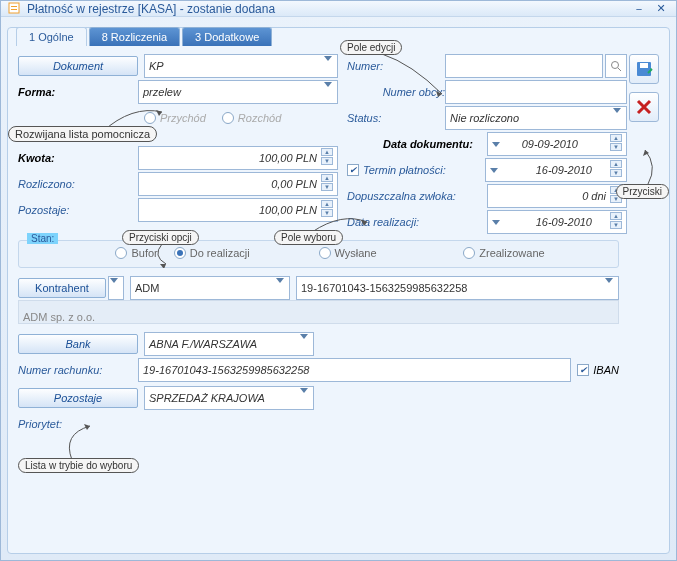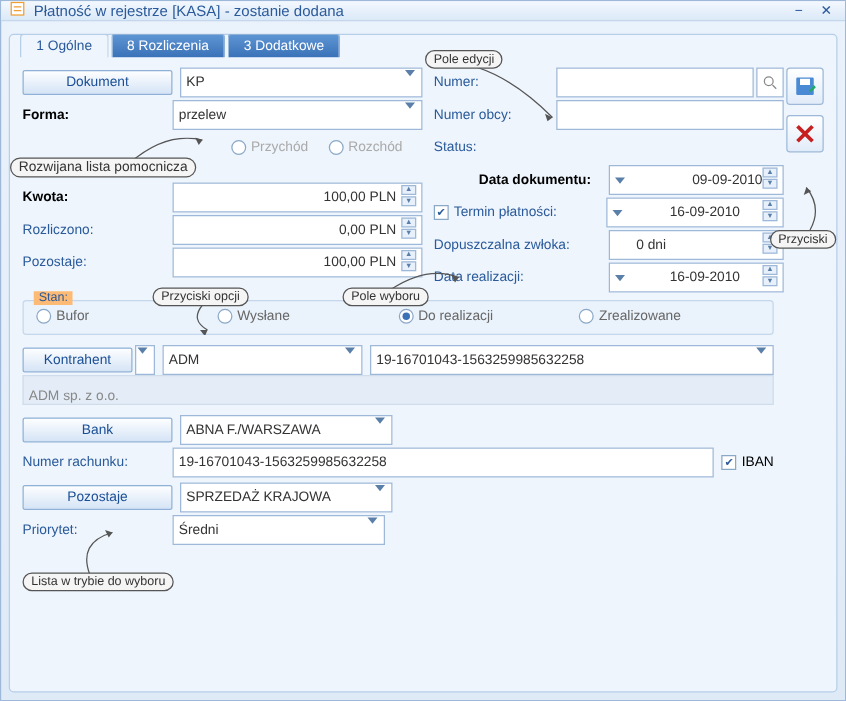--- a/index.html
+++ b/index.html
@@ -10,34 +10,34 @@
   .titlebar .winbtn { width:18px; height:16px; margin-left:4px; display:flex; align-items:center; justify-content:center; color:#2a5a9a; cursor:pointer; }
   .inner { position:absolute; top:26px; left:6px; right:6px; bottom:6px; background:#eef5fd; border:1px solid #b6cee8; border-radius:4px; }
   .tabs { display:flex; position:absolute; top:-1px; left:8px; }
   .tab { padding:3px 12px; border:1px solid #8fb1d6; border-bottom:none; background:linear-gradient(#5d94d3,#3a72b8); color:#fff; margin-right:2px; border-radius:3px 3px 0 0; cursor:pointer; }
   .tab.active { background:#eef5fd; color:#2a5a9a; border-color:#b6cee8; position:relative; z-index:2; }
   .body { position:absolute; top:20px; left:4px; right:4px; bottom:4px; background:#eef5fd; }
   .left-col { position:absolute; top:6px; left:6px; width:320px; }
   .right-col { position:absolute; top:6px; left:335px; width:280px; }
   .sidebtns { position:absolute; top:6px; right:2px; width:34px; }
   .sidebtn { width:30px; height:30px; border:1px solid #9db8d8; background:linear-gradient(#fff,#e1ecf9); border-radius:3px; display:flex; align-items:center; justify-content:center; margin-bottom:8px; cursor:pointer; }
-  .row { display:flex; align-items:center; height:24px; margin-bottom:2px; }
+  .row { display:flex; align-items:center; height:24px; margin-bottom:2px;font-style:italic; }
   .lbl { width:120px; color:#2a5a9a; }
   .lbl.bold { font-weight:bold; color:#000; }
   .btnlike { width:120px; height:20px; border:1px solid #8fb1d6; background:linear-gradient(#fdfeff,#d5e4f6); color:#1a4f96; text-align:center; line-height:18px; border-radius:2px; cursor:pointer; }
   .combo, .input { height:24px; border:1px solid #9db8d8; background:#fff; padding:0 4px; color:#333; display:flex; align-items:center; position:relative; }
   .combo .arrow, .spin .arrows { position:absolute; right:2px; top:1px; width:14px; display:flex; flex-direction:column; }
   .arrow-down { width:0; height:0; border-left:4px solid transparent; border-right:4px solid transparent; border-top:5px solid #5a7fa9; margin:auto; }
   .spin { position:relative; }
   .spinbtn { width:12px; height:8px; border:1px solid #9db8d8; background:#e8f1fb; display:flex; align-items:center; justify-content:center; font-size:6px; color:#5a7fa9; cursor:pointer; line-height:6px; margin-bottom:1px; }
   .radio { display:flex; align-items:center; margin-right:16px; color:#666; }
   .radio .dot { width:12px; height:12px; border:1px solid #8aa8c8; border-radius:50%; margin-right:4px; background:#fff; display:flex; align-items:center; justify-content:center; }
   .radio.sel .dot::after { content:''; width:6px; height:6px; background:#3a72b8; border-radius:50%; }
   .group { border:1px solid #c4d7ec; border-radius:3px; padding:4px 6px 6px; margin-top:4px; position:relative; background:#eaf2fb; }
-  .group-title { position:absolute; top:-8px; left:8px; background:#fdba74; padding:0 4px; color:#2a5a9a; font-size:10px; }
+  .group-title { position:absolute; top:-8px; left:8px; background:#7dd3fc; padding:0 4px; color:#2a5a9a; font-size:10px; }
   .wide-row { position:absolute; left:6px; right:46px; display:flex; align-items:center; height:24px; }
   .readonly { background:#e4edf7; color:#888; }
   .chk { width:12px; height:12px; border:1px solid #8aa8c8; background:#fff; display:inline-flex; align-items:center; justify-content:center; margin-right:4px; font-size:9px; color:#2a5a9a; }
   .annot { position:absolute; border:1px solid #555; border-radius:10px; background:#f5f5f5; padding:1px 6px; font-size:10px; color:#333; z-index:10; }
   .section-lower { position:absolute; left:6px; right:46px; }
   svg.leader { position:absolute; z-index:9; pointer-events:none; }
 </style>
 </head>
 <body>
 
@@ -128,21 +128,21 @@
         </div>
         <div class="row">
           <div class="lbl bold">Forma:</div>
           <div class="combo" style="flex:1;">
             <span>przelew</span>
             <div class="arrow">
                 <div class="arrow-down"></div>
               </div>
           </div>
         </div>
-        <div class="row" style="margin-left:126px;justify-content:flex-end;">
+        <div class="row" style="margin-left:126px;">
           <label class="radio">
               <span class="dot"></span>
               <span style="color:#aaa;">Przychód</span>
             </label>
           <label class="radio">
               <span class="dot"></span>
               <span style="color:#aaa;">Rozchód</span>
             </label>
         </div>
         <div style="height:14px;"></div>
@@ -185,31 +185,37 @@
               <span></span>
             </div>
           <div class="input" style="width:22px; margin-left:2px; justify-content:center; cursor:pointer;">
             <svg width="12" height="12">
                 <circle cx="5" cy="5" r="3.5" stroke="#888" fill="none"></circle>
                 <line x1="8" y1="8" x2="11" y2="11" stroke="#888"></line>
               </svg>
           </div>
         </div>
         <div class="row">
-          <div class="lbl" style="width:98px;">Numer obcy:</div>
+          <div class="lbl" style="width:98px;text-align:right;">Numer obcy:</div>
           <div class="input" style="flex:1;">
               <span></span>
             </div>
         </div>
         <div class="row">
           <div class="lbl" style="width:98px;">Status:</div>
+          <div class="combo" style="flex:1;">
+            <span>Nie rozliczono</span>
+            <div class="arrow">
+                <div class="arrow-down"></div>
+              </div>
+          </div>
         </div>
         <div class="row">
           <div class="lbl bold" style="width:140px;padding-left:36px;">Data dokumentu:</div>
-          <div class="combo spin" style="flex:1; justify-content:flex-end; padding-right:16px;">
+          <div class="combo spin" style="flex:1; justify-content:flex-end; padding-right:48px;">
             <div style="position:absolute; left:4px;">
                 <div class="arrow-down"></div>
               </div>
             <span>09-09-2010</span>
             <div class="arrows">
                 <div class="spinbtn">▲</div>
                 <div class="spinbtn">▼</div>
               </div>
           </div>
         </div>
@@ -222,21 +228,21 @@
               </div>
             <span>16-09-2010</span>
             <div class="arrows">
                 <div class="spinbtn">▲</div>
                 <div class="spinbtn">▼</div>
               </div>
           </div>
         </div>
         <div class="row">
           <div class="lbl" style="width:140px;">Dopuszczalna zwłoka:</div>
-          <div class="input spin" style="flex:1; justify-content:flex-start; padding-right:20px;padding-left:21px;">
+          <div class="input spin" style="flex:1; justify-content:flex-end; padding-right:20px;padding-left:21px;">
             <span>0 dni</span>
             <div class="arrows">
                 <div class="spinbtn">▲</div>
                 <div class="spinbtn">▼</div>
               </div>
           </div>
         </div>
         <div class="row">
           <div class="lbl" style="width:140px;">Data realizacji:</div>
           <div class="combo spin" style="flex:1; justify-content:flex-end; padding-right:34px;">
@@ -248,31 +254,31 @@
                 <div class="spinbtn">▲</div>
                 <div class="spinbtn">▼</div>
               </div>
           </div>
         </div>
       </div>
 
       <div class="group" style="position:absolute; top:188px; left:6px; right:46px;">
         <div class="group-title">Stan:</div>
         <div style="display:flex; padding:2px 4px;">
+          <label class="radio" style="flex:1;justify-content:flex-end;">
+              <span class="dot"></span>
+              <span>Bufor</span>
+            </label>
+          <label class="radio sel" style="flex:1;">
+              <span class="dot"></span>
+              <span>Do realizacji</span>
+            </label>
           <label class="radio" style="flex:1;">
               <span class="dot"></span>
-              <span>Bufor</span>
-            </label>
-          <label class="radio" style="flex:1;">
-              <span class="dot"></span>
               <span>Wysłane</span>
-            </label>
-          <label class="radio sel" style="flex:1;">
-              <span class="dot"></span>
-              <span>Do realizacji</span>
             </label>
           <label class="radio" style="flex:1;">
               <span class="dot"></span>
               <span>Zrealizowane</span>
             </label>
         </div>
       </div>
 
       <div class="wide-row" style="top:228px;">
         <div class="btnlike" style="width:88px;">Kontrahent</div>
@@ -325,24 +331,18 @@
           <div class="btnlike">Pozostaje</div>
           <div class="combo" style="margin-left:6px; width:170px;">
             <span>SPRZEDAŻ KRAJOWA</span>
             <div class="arrow">
                 <div class="arrow-down"></div>
               </div>
           </div>
         </div>
         <div class="row">
           <div class="lbl">Priorytet:</div>
-          <div class="combo" style="width:170px;">
-            <span>Średni</span>
-            <div class="arrow">
-                <div class="arrow-down"></div>
-              </div>
-          </div>
         </div>
       </div>
 
     </div>
   </div>
 </div>
 
 </body></html>

